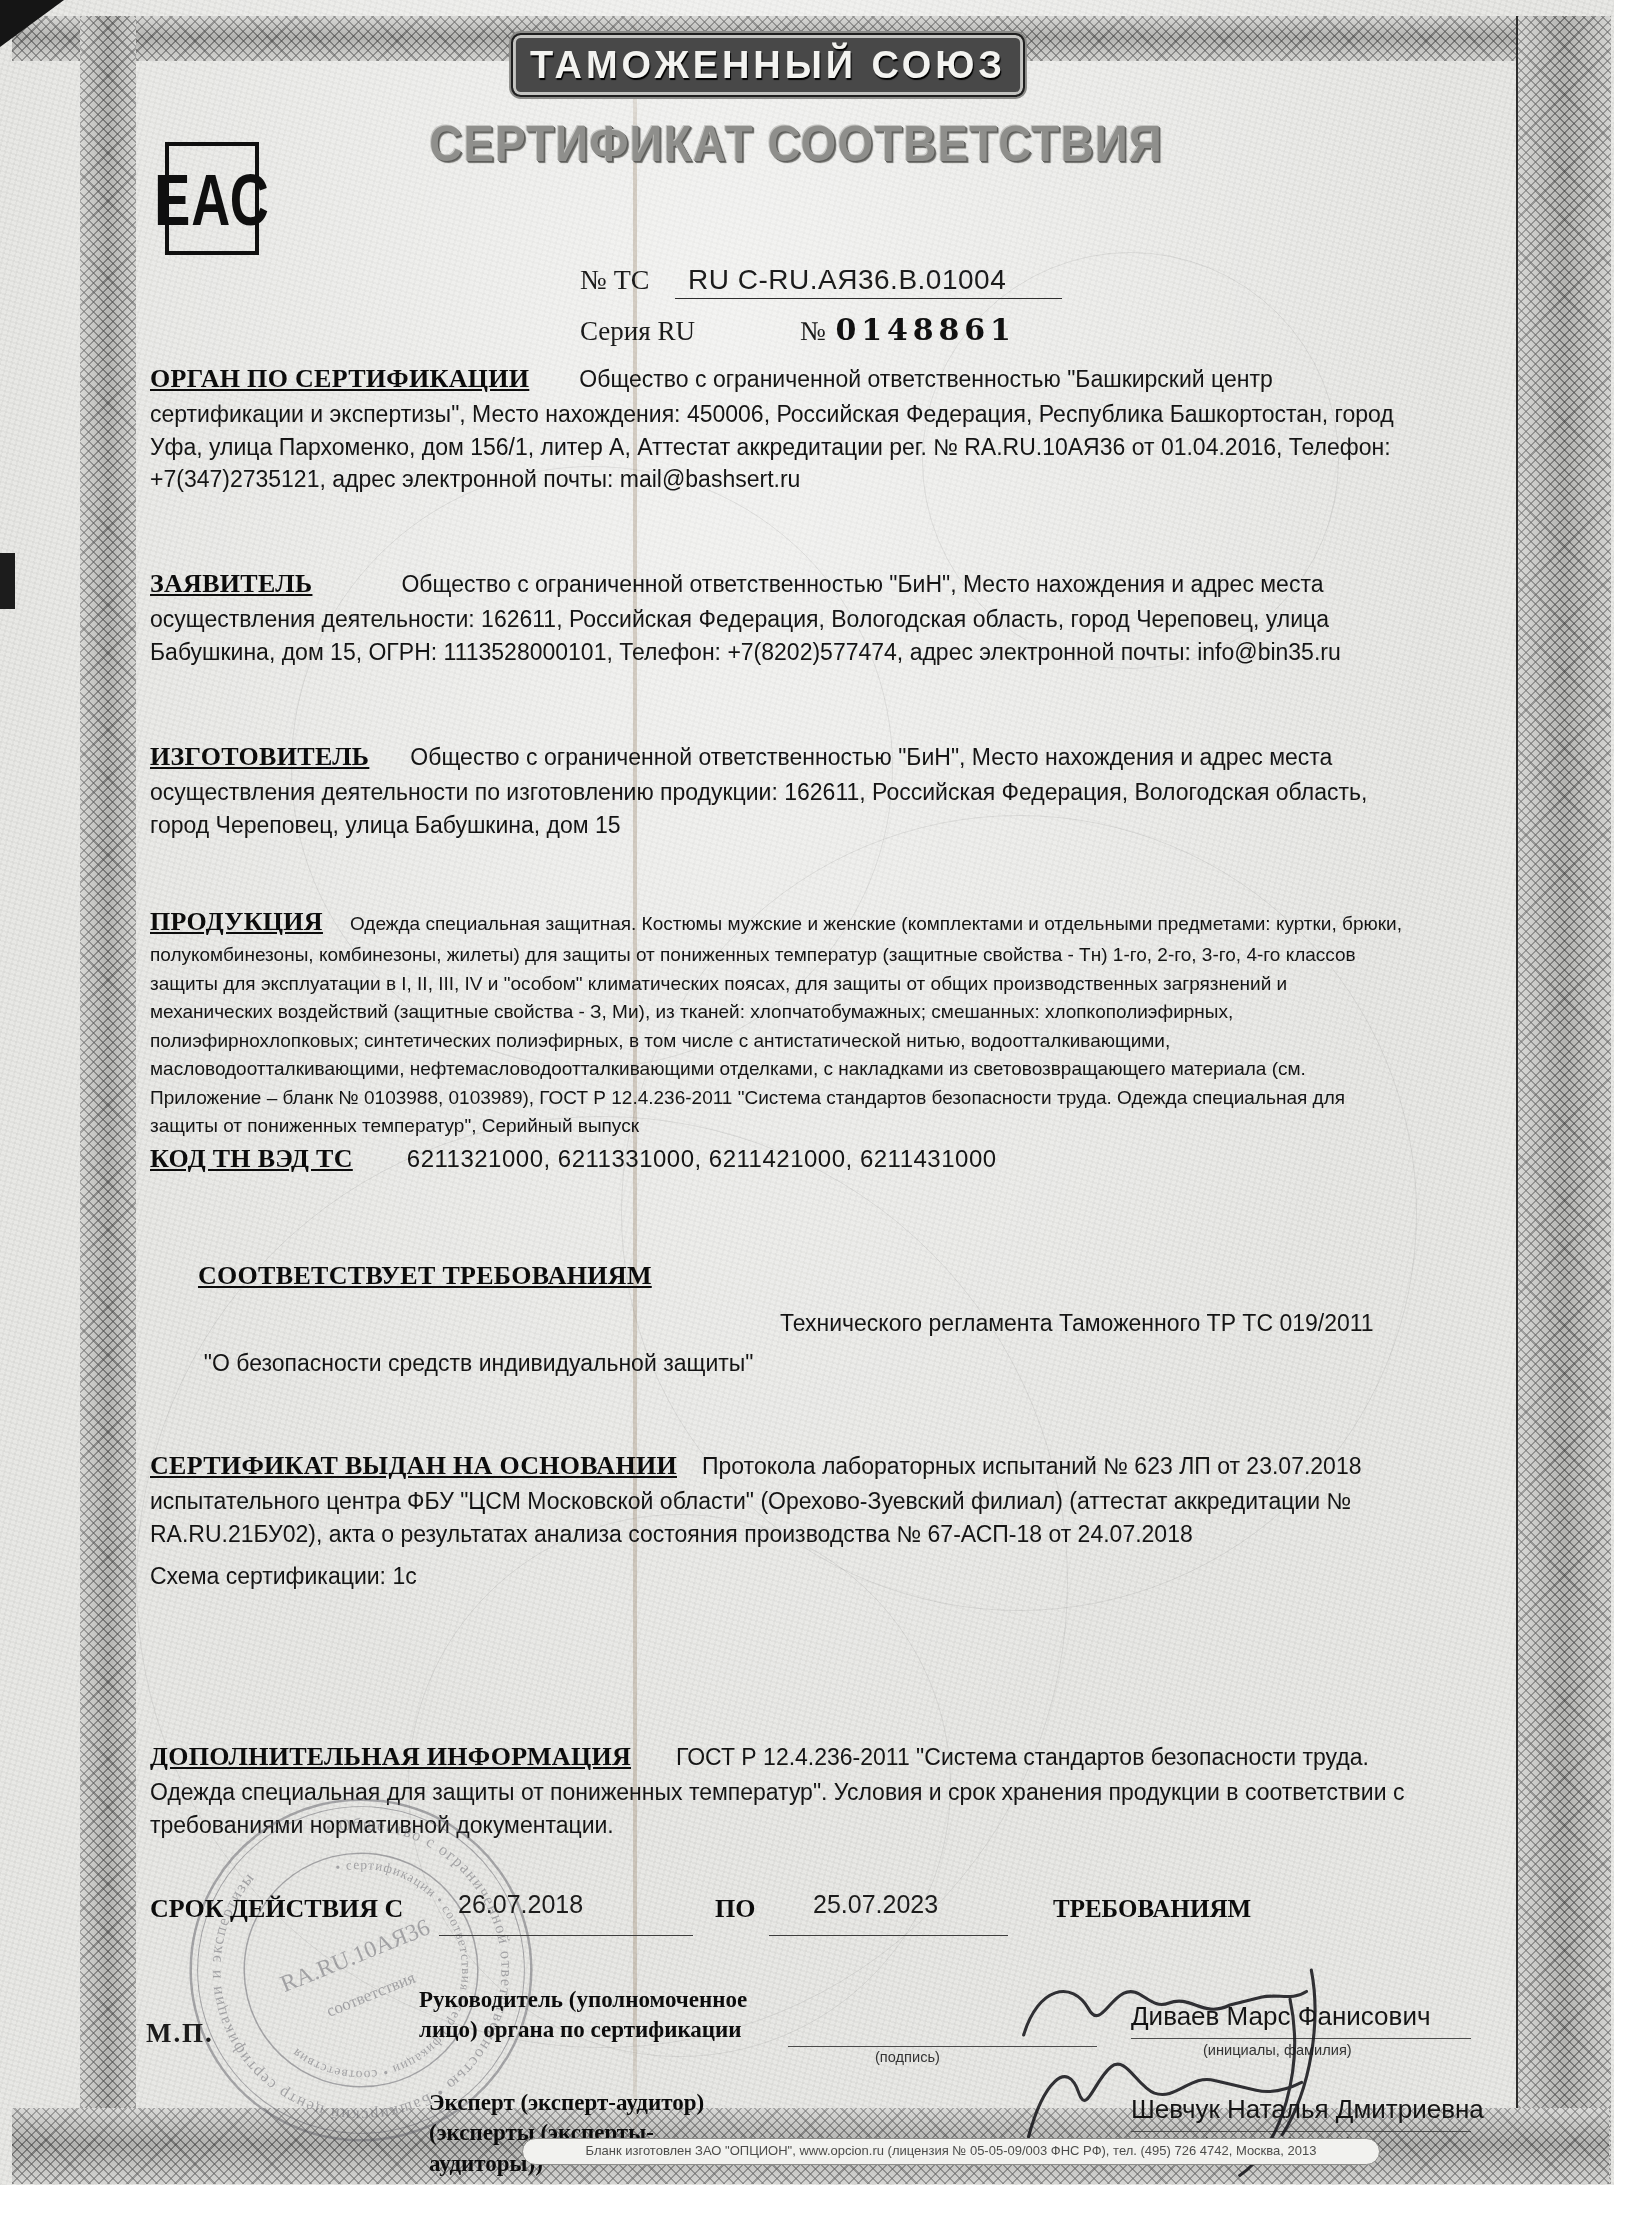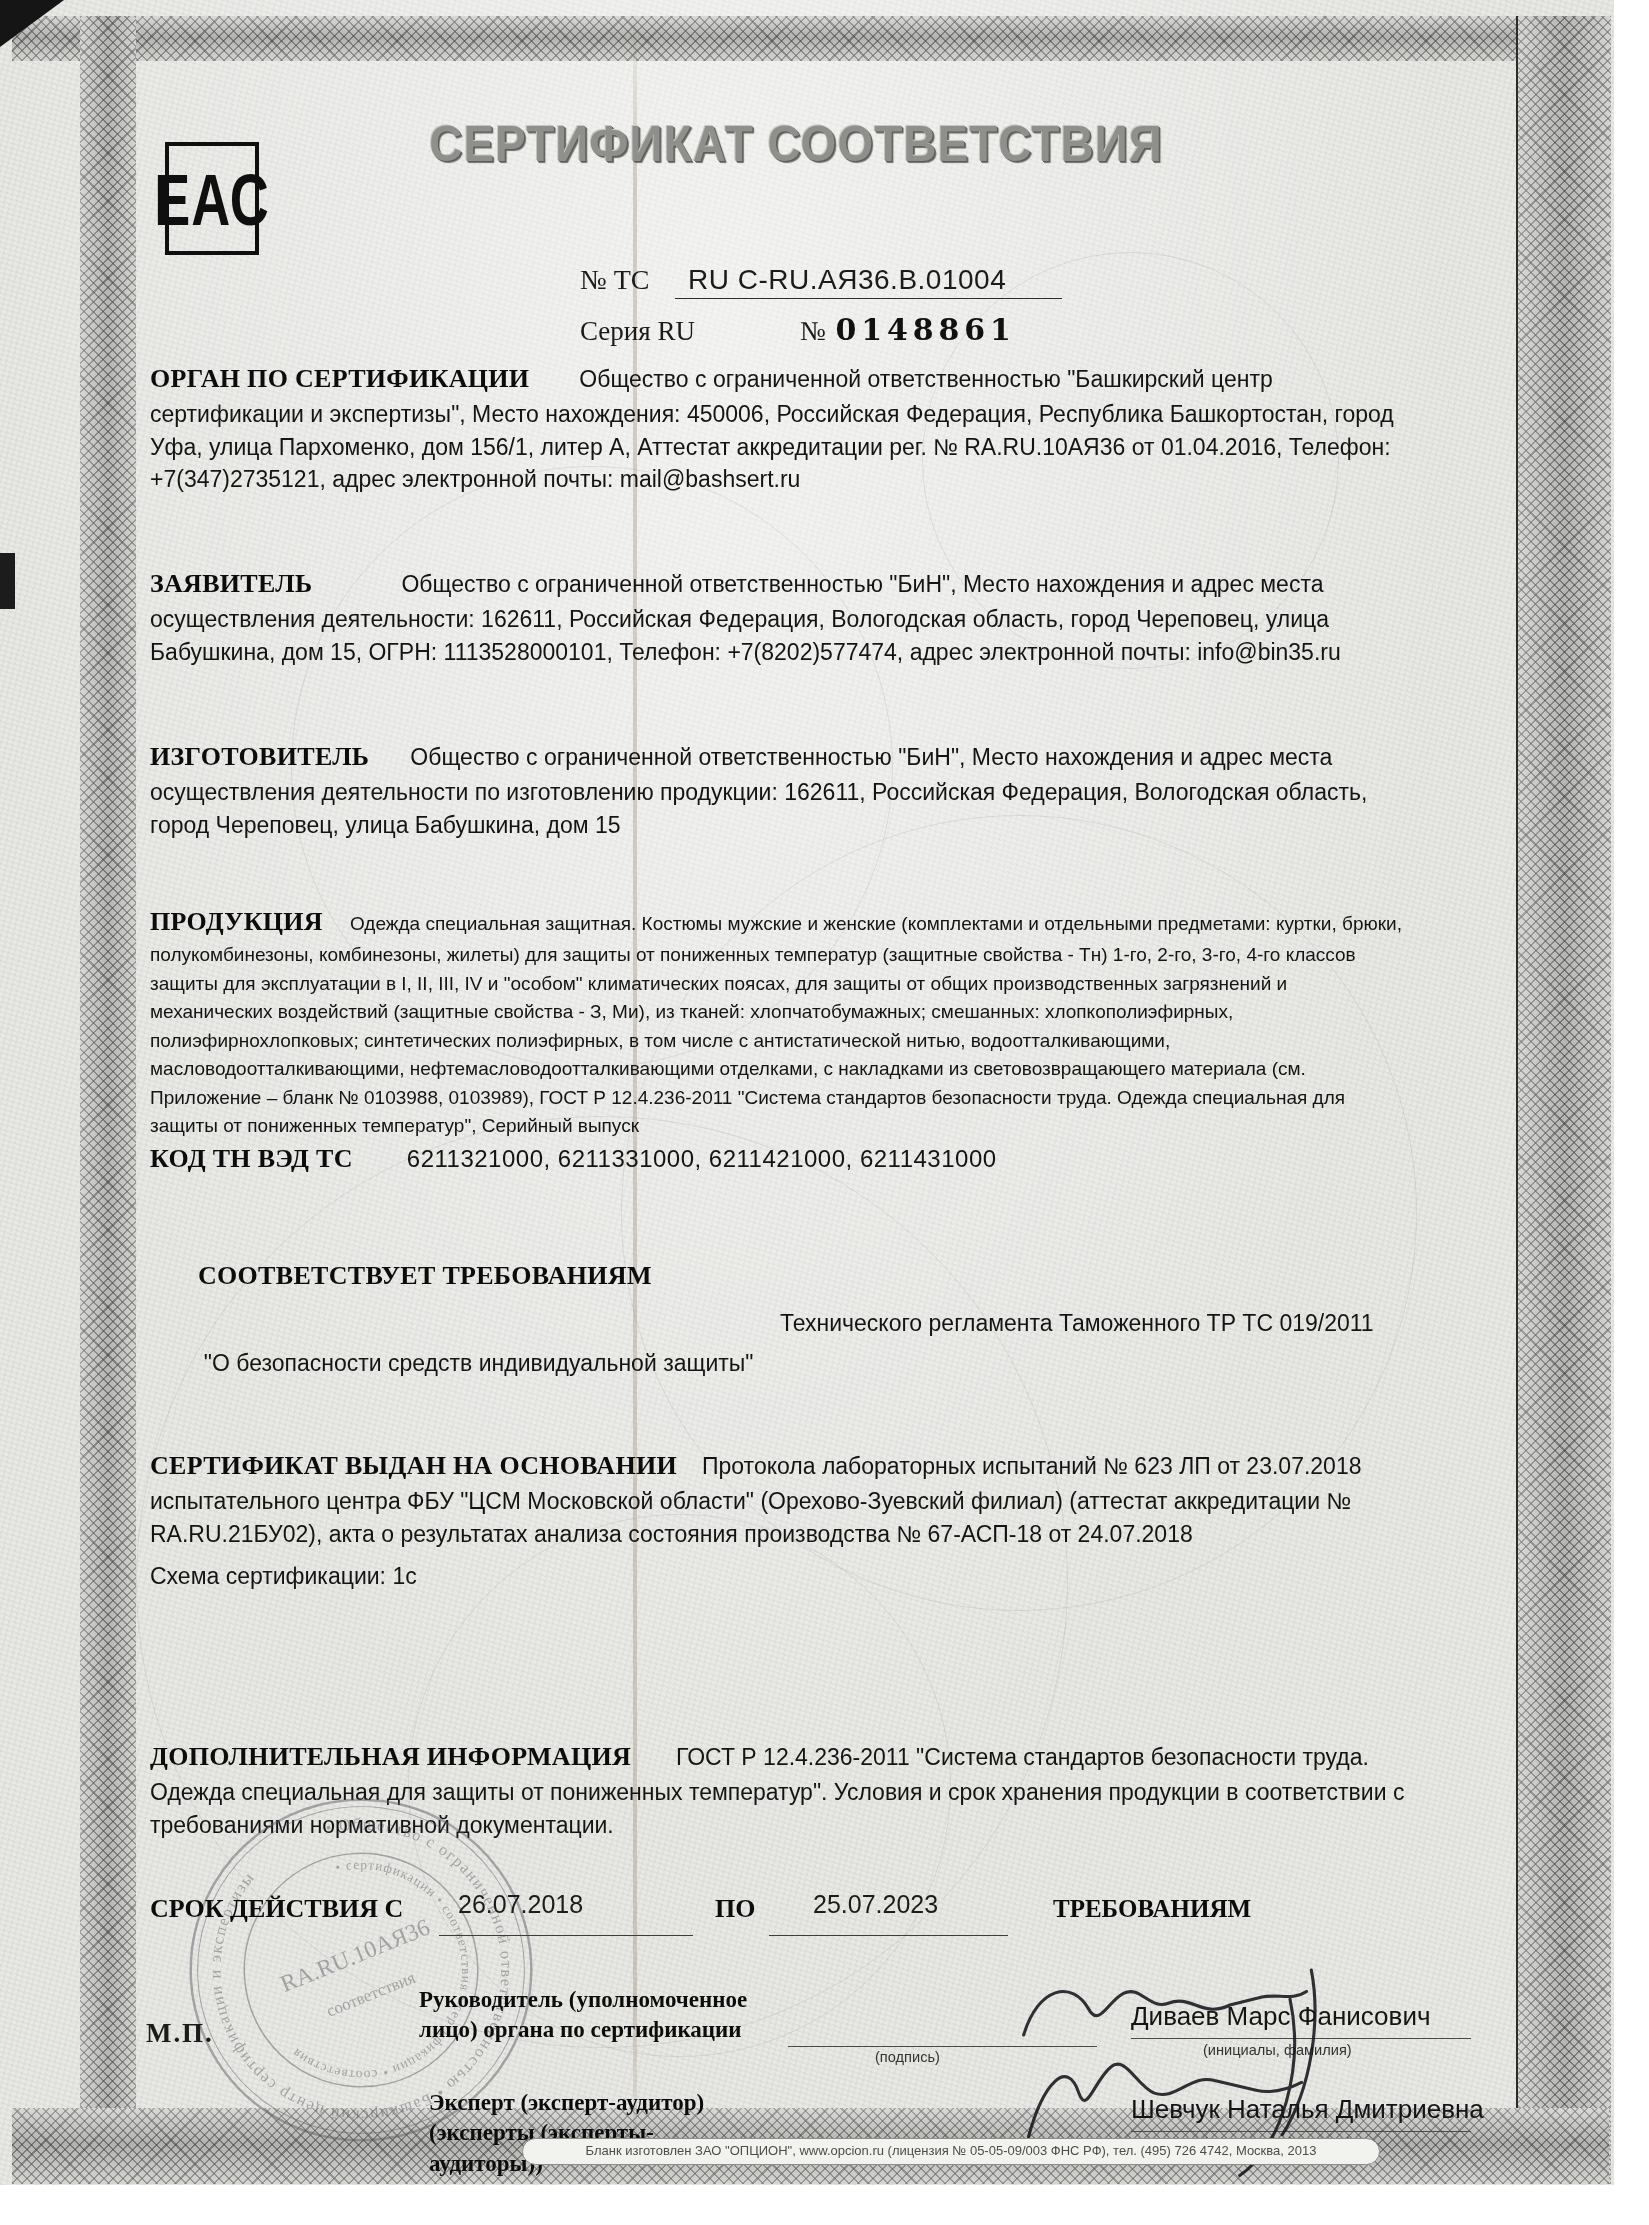--- a/index.html
+++ b/index.html
@@ -71,21 +71,21 @@
   .certno .no-lbl { font-family:"Liberation Serif", serif; margin-right:25px; }
   .certno .no-val { border-bottom:1.9px solid #2e2e2e; padding:0 56px 2.9px 13.6px; letter-spacing:0.5px; }
   .series { position:absolute; left:580px; top:312px; font-size:27px; white-space:nowrap;
             font-family:"Liberation Serif", serif; }
   .series .ser-num { margin-left:105px; }
   .series .digits { font-family:"DejaVu Serif", serif; font-size:30px; letter-spacing:4.9px;
                     font-weight:600; margin-left:9.7px; color:#111; }
   
   .sec { position:absolute; left:150px; width:1261px; font-size:23px; line-height:1.42; color:#141414; }
   .lbl { font-family:"Liberation Serif", serif; font-weight:700; font-size:26px;
-         letter-spacing:0.3px; color:#0c0c0c; }
+         letter-spacing:0.3px; color:#0c0c0c;text-decoration:underline; }
   .sp  { display:inline-block; }
   .sec.small { font-size:19px; line-height:1.5; }
   .kod-val { font-size:24px; letter-spacing:0.5px; }
   .conf-line1 { margin:11.6px 0 0 582px; }
   .conf-line2 { margin:7.8px 0 0 5.8px; }
   .scheme { margin-top:9.7px; }
   
   .v-item { position:absolute; white-space:nowrap; }
   .serifb { font-family:"Liberation Serif", serif; font-weight:700; color:#0c0c0c; }
   .uline  { position:absolute; border-top:1.9px solid #3d3d3d; height:0; }
@@ -122,20 +122,23 @@
 
   <div class="gstrip strip-top"></div>
   <div class="gstrip vert strip-left"></div>
   <div class="gstrip vert strip-right"></div>
   <div class="gstrip strip-bottom"></div>
 
   <div class="wedge"></div>
   <div class="edge-bar"></div>
   <div class="fold"></div>
 
+  <div class="plaque">
+    <span>ТАМОЖЕННЫЙ СОЮЗ</span>
+  </div>
   <div class="title">СЕРТИФИКАТ СООТВЕТСТВИЯ</div>
   <div class="eac">
     <span>ЕАС</span>
   </div>
 
   <div class="certno">
     <span class="no-lbl">№ ТС</span><span class="no-val">RU C-RU.АЯ36.В.01004</span>
   </div>
   <div class="series">
     <span>Серия RU</span><span class="ser-num">№</span><span class="digits">0148861</span>

